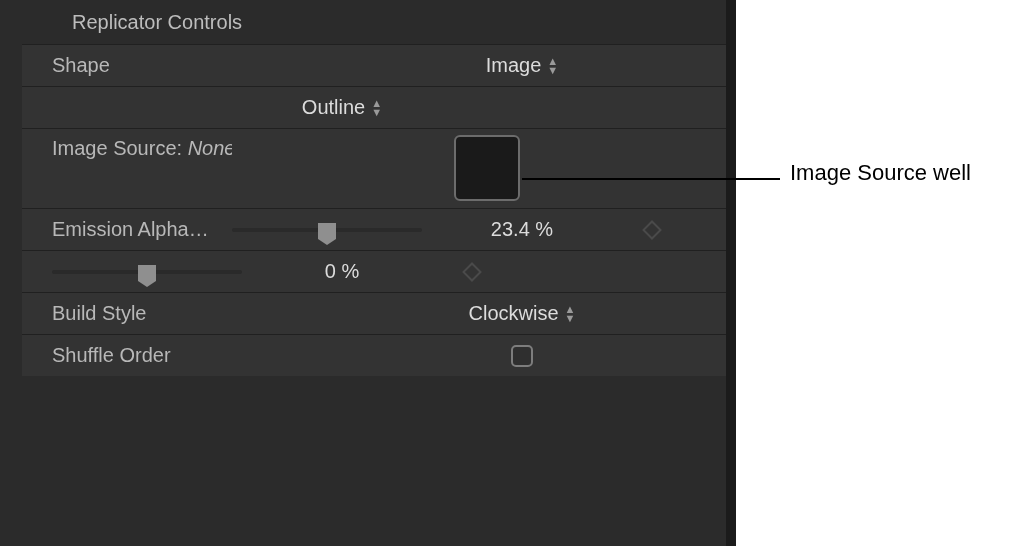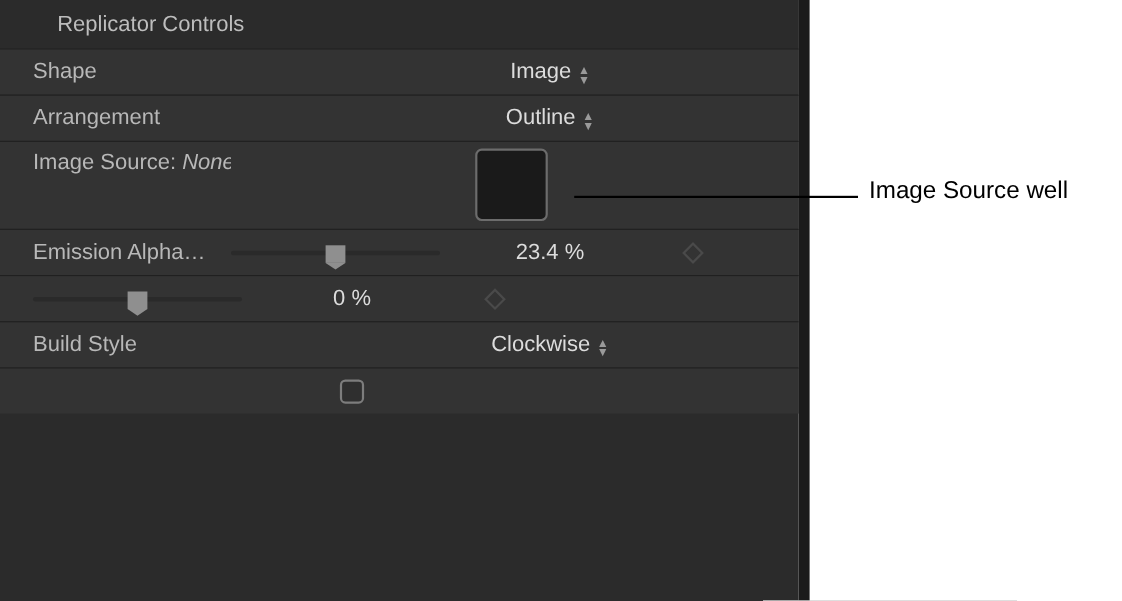--- a/index.html
+++ b/index.html
@@ -30,25 +30,26 @@
     left: 726px;
     top: 0;
     width: 10px;
     height: 546px;
     background: #1b1b1b;
   }
   .section-header {
     height: 44px;
     display: flex;
     align-items: center;
-    padding-left: 52px;
+    padding-left: 72px;
     color: #bdbdbd;
     background: #2b2b2b;
   }
   .rows {
+    padding-left: 22px;
   }
   .row {
     height: 42px;
     display: flex;
     align-items: center;
     border-top: 1px solid #202020;
     background: #333333;
     padding-left: 30px;
     position: relative;
   }
@@ -67,21 +68,21 @@
   .mid {
     width: 200px;
     display: flex;
     align-items: center;
   }
   .valcol {
     width: 180px;
     text-align: center;
     color: #dcdcdc;
     display: flex;
-    align-items: flex-end;
+    align-items: center;
     justify-content: center;
     gap: 6px;
   }
   .kfcol {
     width: 80px;
     display: flex;
     align-items: center;
     justify-content: center;
   }
   .updn {
@@ -193,21 +194,20 @@
           <span>Image</span>
           <span class="updn">
               <span>▲</span>
               <span>▼</span>
             </span>
         </div>
         <div class="kfcol"></div>
       </div>
 
       <div class="row">
-        <div class="label">Arrangement</div>
         <div class="mid"></div>
         <div class="valcol">
           <span>Outline</span>
           <span class="updn">
               <span>▲</span>
               <span>▼</span>
             </span>
         </div>
         <div class="kfcol"></div>
       </div>
@@ -261,20 +261,21 @@
           <span>Clockwise</span>
           <span class="updn">
               <span>▲</span>
               <span>▼</span>
             </span>
         </div>
         <div class="kfcol"></div>
       </div>
 
       <div class="row">
+        <div class="label">Shuffle Order</div>
         <div class="mid"></div>
         <div class="valcol">
           <div class="checkbox"></div>
         </div>
         <div class="kfcol"></div>
       </div>
 
 
 
     </div>

